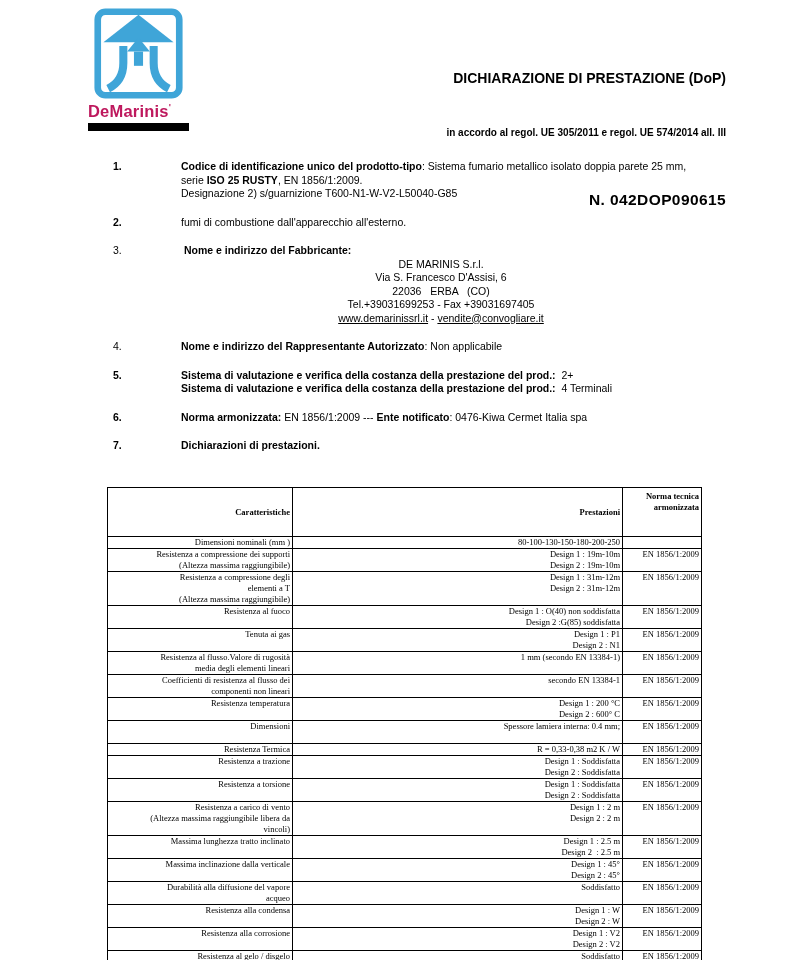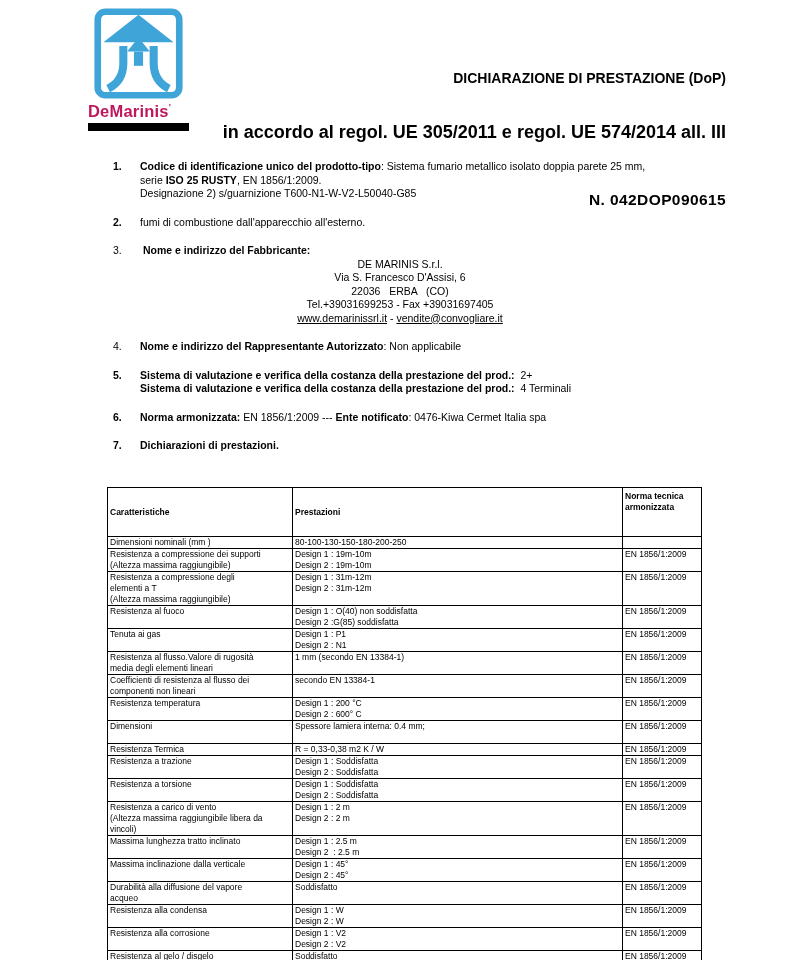--- a/index.html
+++ b/index.html
@@ -10,39 +10,39 @@
   .logo{position:absolute;left:88px;top:8px;width:101px;}
   .logo svg{display:block;margin:0 auto;}
   .brand{font-weight:bold;font-size:16.5px;line-height:17px;color:#be185d;
          letter-spacing:.2px;white-space:pre;}
   .brand-mark{font-size:9px;vertical-align:super;}
   .logo-bar{height:8px;background:#000;margin-top:3px;}
 
   
   .title-block{position:absolute;top:33px;right:74px;text-align:right;white-space:pre;}
   .title{font-size:14px;font-weight:bold;line-height:19px;}
-  .subtitle{font-size:18px;font-weight:bold;line-height:15px;margin-top:1px;}
+  .subtitle{font-size:10px;font-weight:bold;line-height:15px;margin-top:1px;}
   .doc-number{font-size:15.5px;font-weight:bold;line-height:20px;margin-top:14px;letter-spacing:.4px;}
 
   
   .items{position:absolute;left:113px;top:160px;width:612px;font-size:10.5px;line-height:13.5px;}
   .item{display:flex;margin-bottom:15px;}
   .num{flex:0 0 27px;white-space:pre;}
   .item-body{flex:1;min-width:0;}
-  .line{white-space:pre;}
+  .line{white-space:pre;margin-left:41px;}
   .line.center{text-align:center;width:520px;}
   .b{font-weight:bold;}
   a.u,.u{color:#000;text-decoration:underline;cursor:pointer;}
 
   
   table.perf{position:absolute;left:107px;top:487px;width:594px;
              border-collapse:collapse;table-layout:fixed;
              font-size:8.5px;line-height:11px;}
-  .perf th,.perf td{border:1px solid #000;padding:0 2px;text-align:left;
-                    vertical-align:top;overflow:hidden;}
+  .perf th,.perf td{border:1px solid #000;padding:0 2px;text-align:right;
+                    vertical-align:top;overflow:hidden;font-family:Liberation Serif, serif;}
   .perf thead th{font-weight:bold;height:45px;vertical-align:middle;}
   .perf thead th.norm-h{vertical-align:top;padding-top:3px;}
   .perf td div{white-space:pre;}
 </style>
 </head>
 <body>
 
 <div class="page">
 
   <div class="logo">

